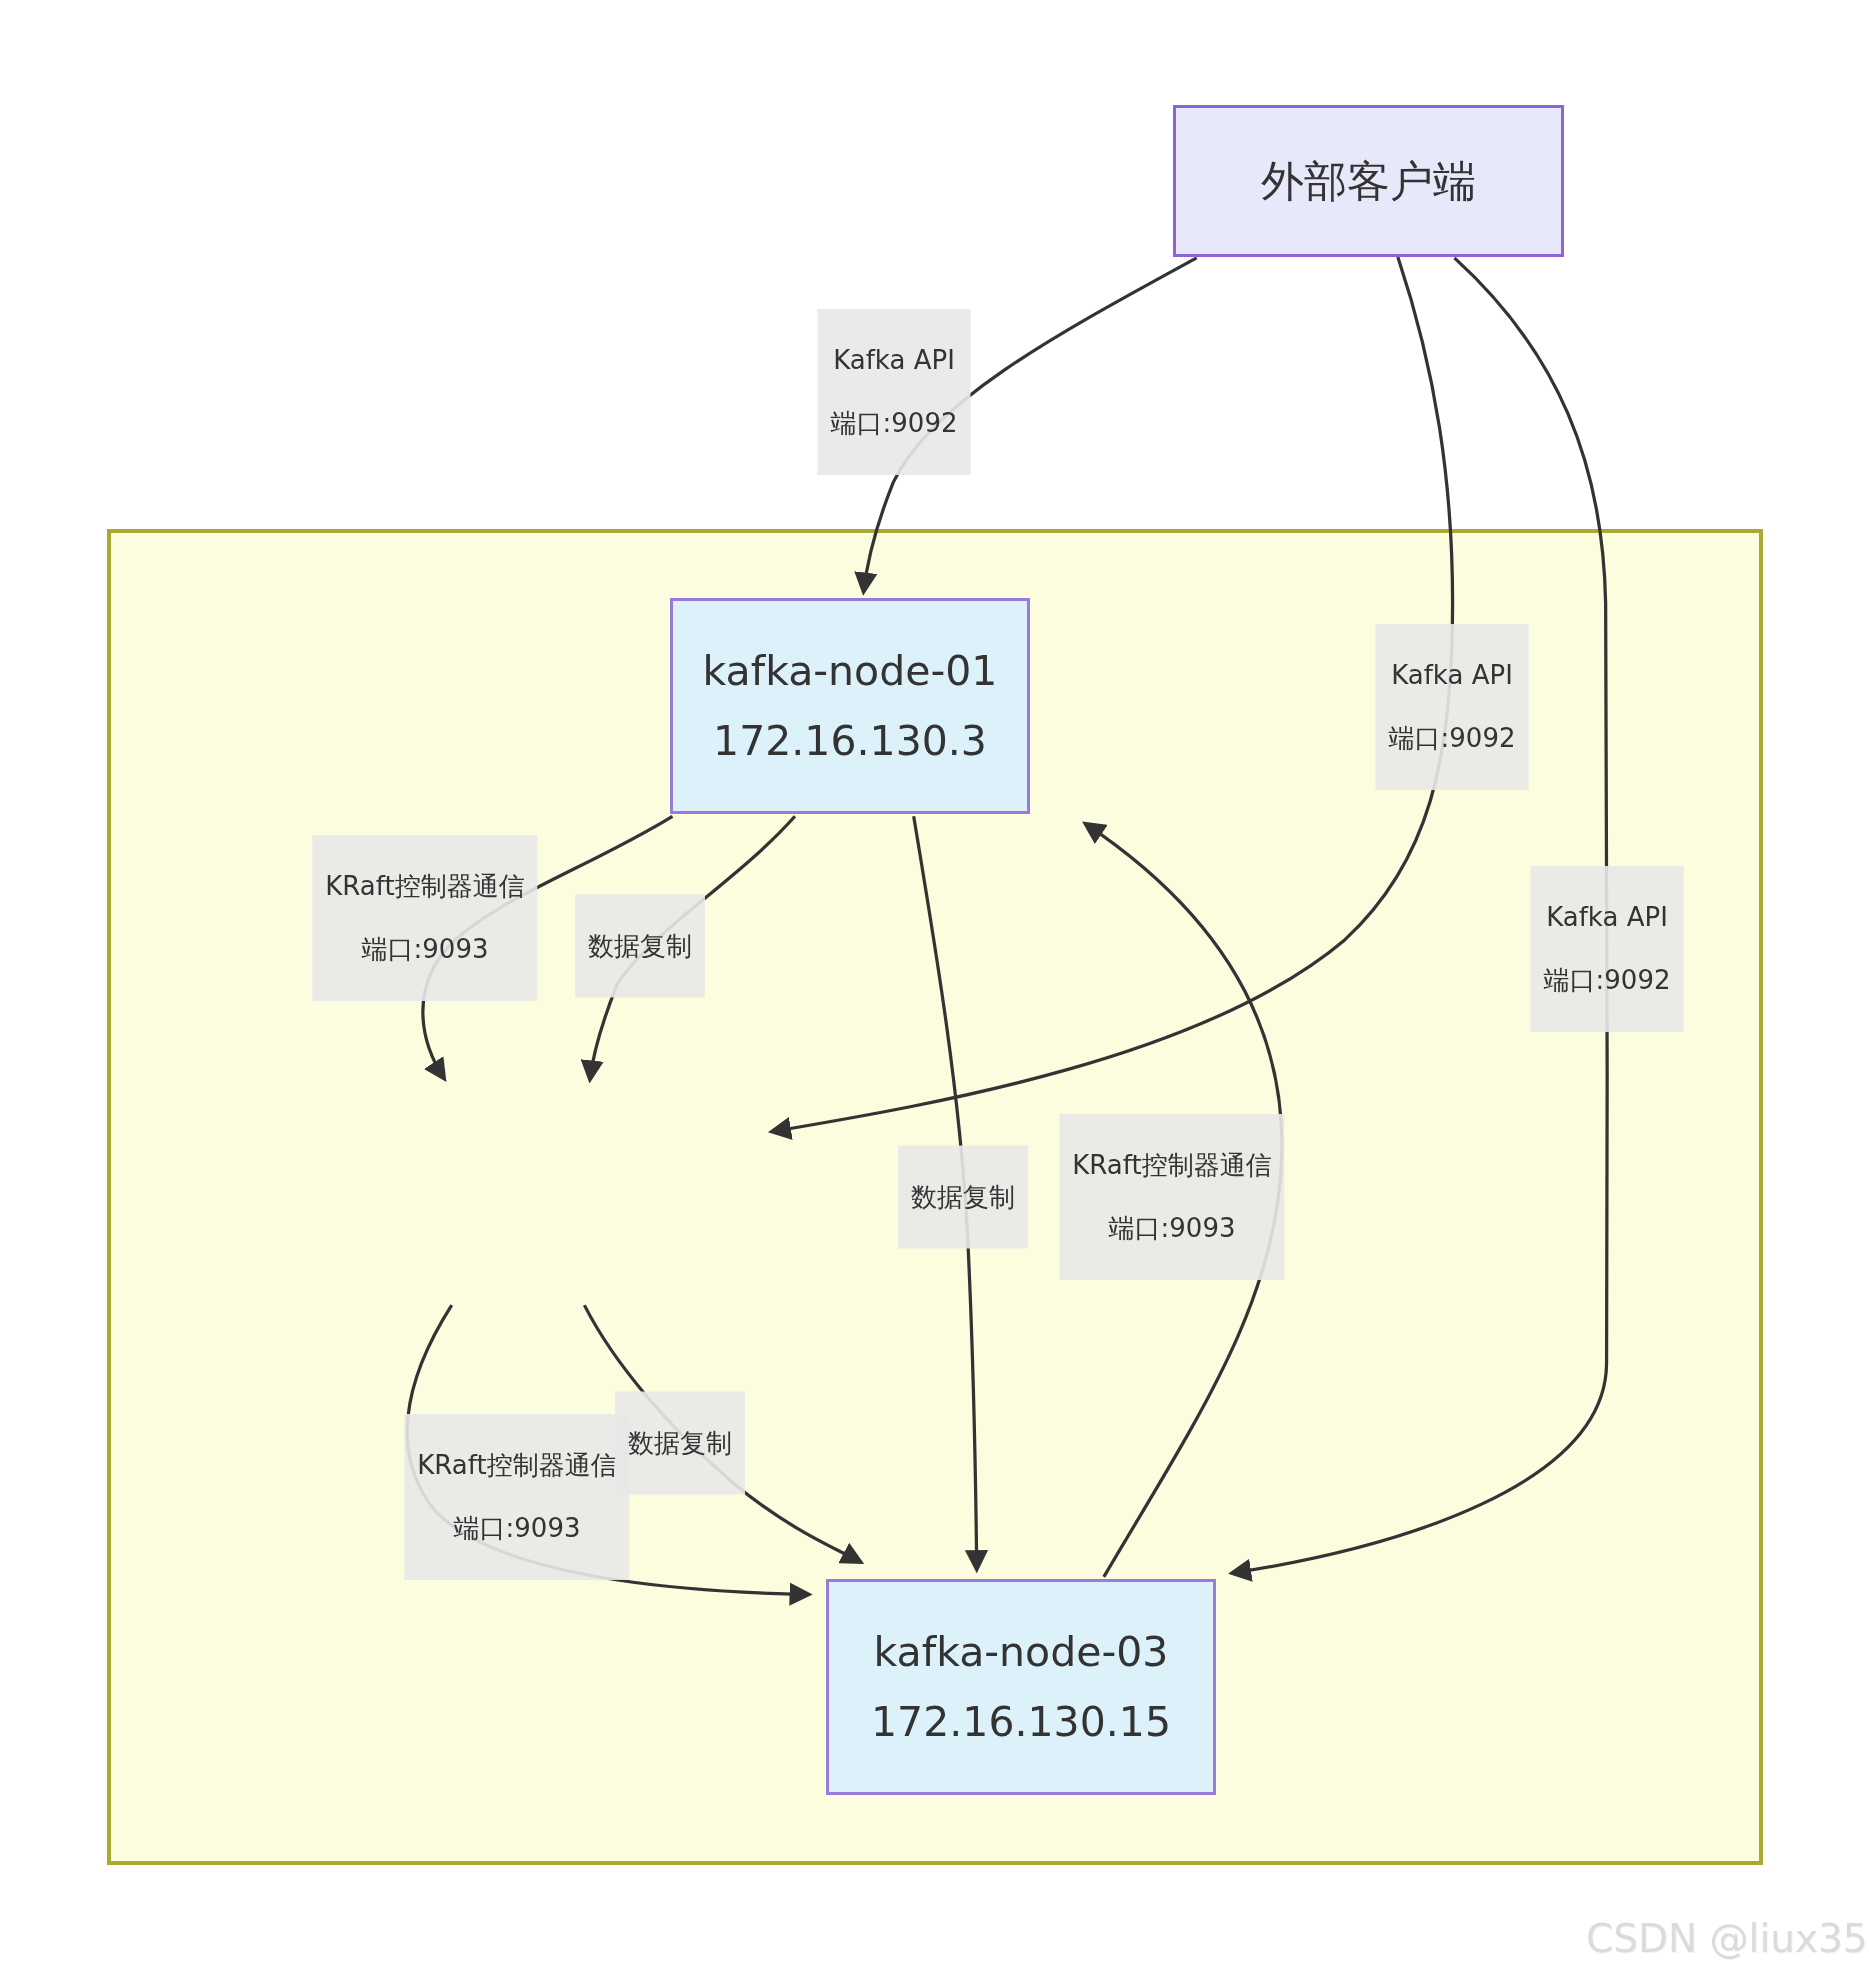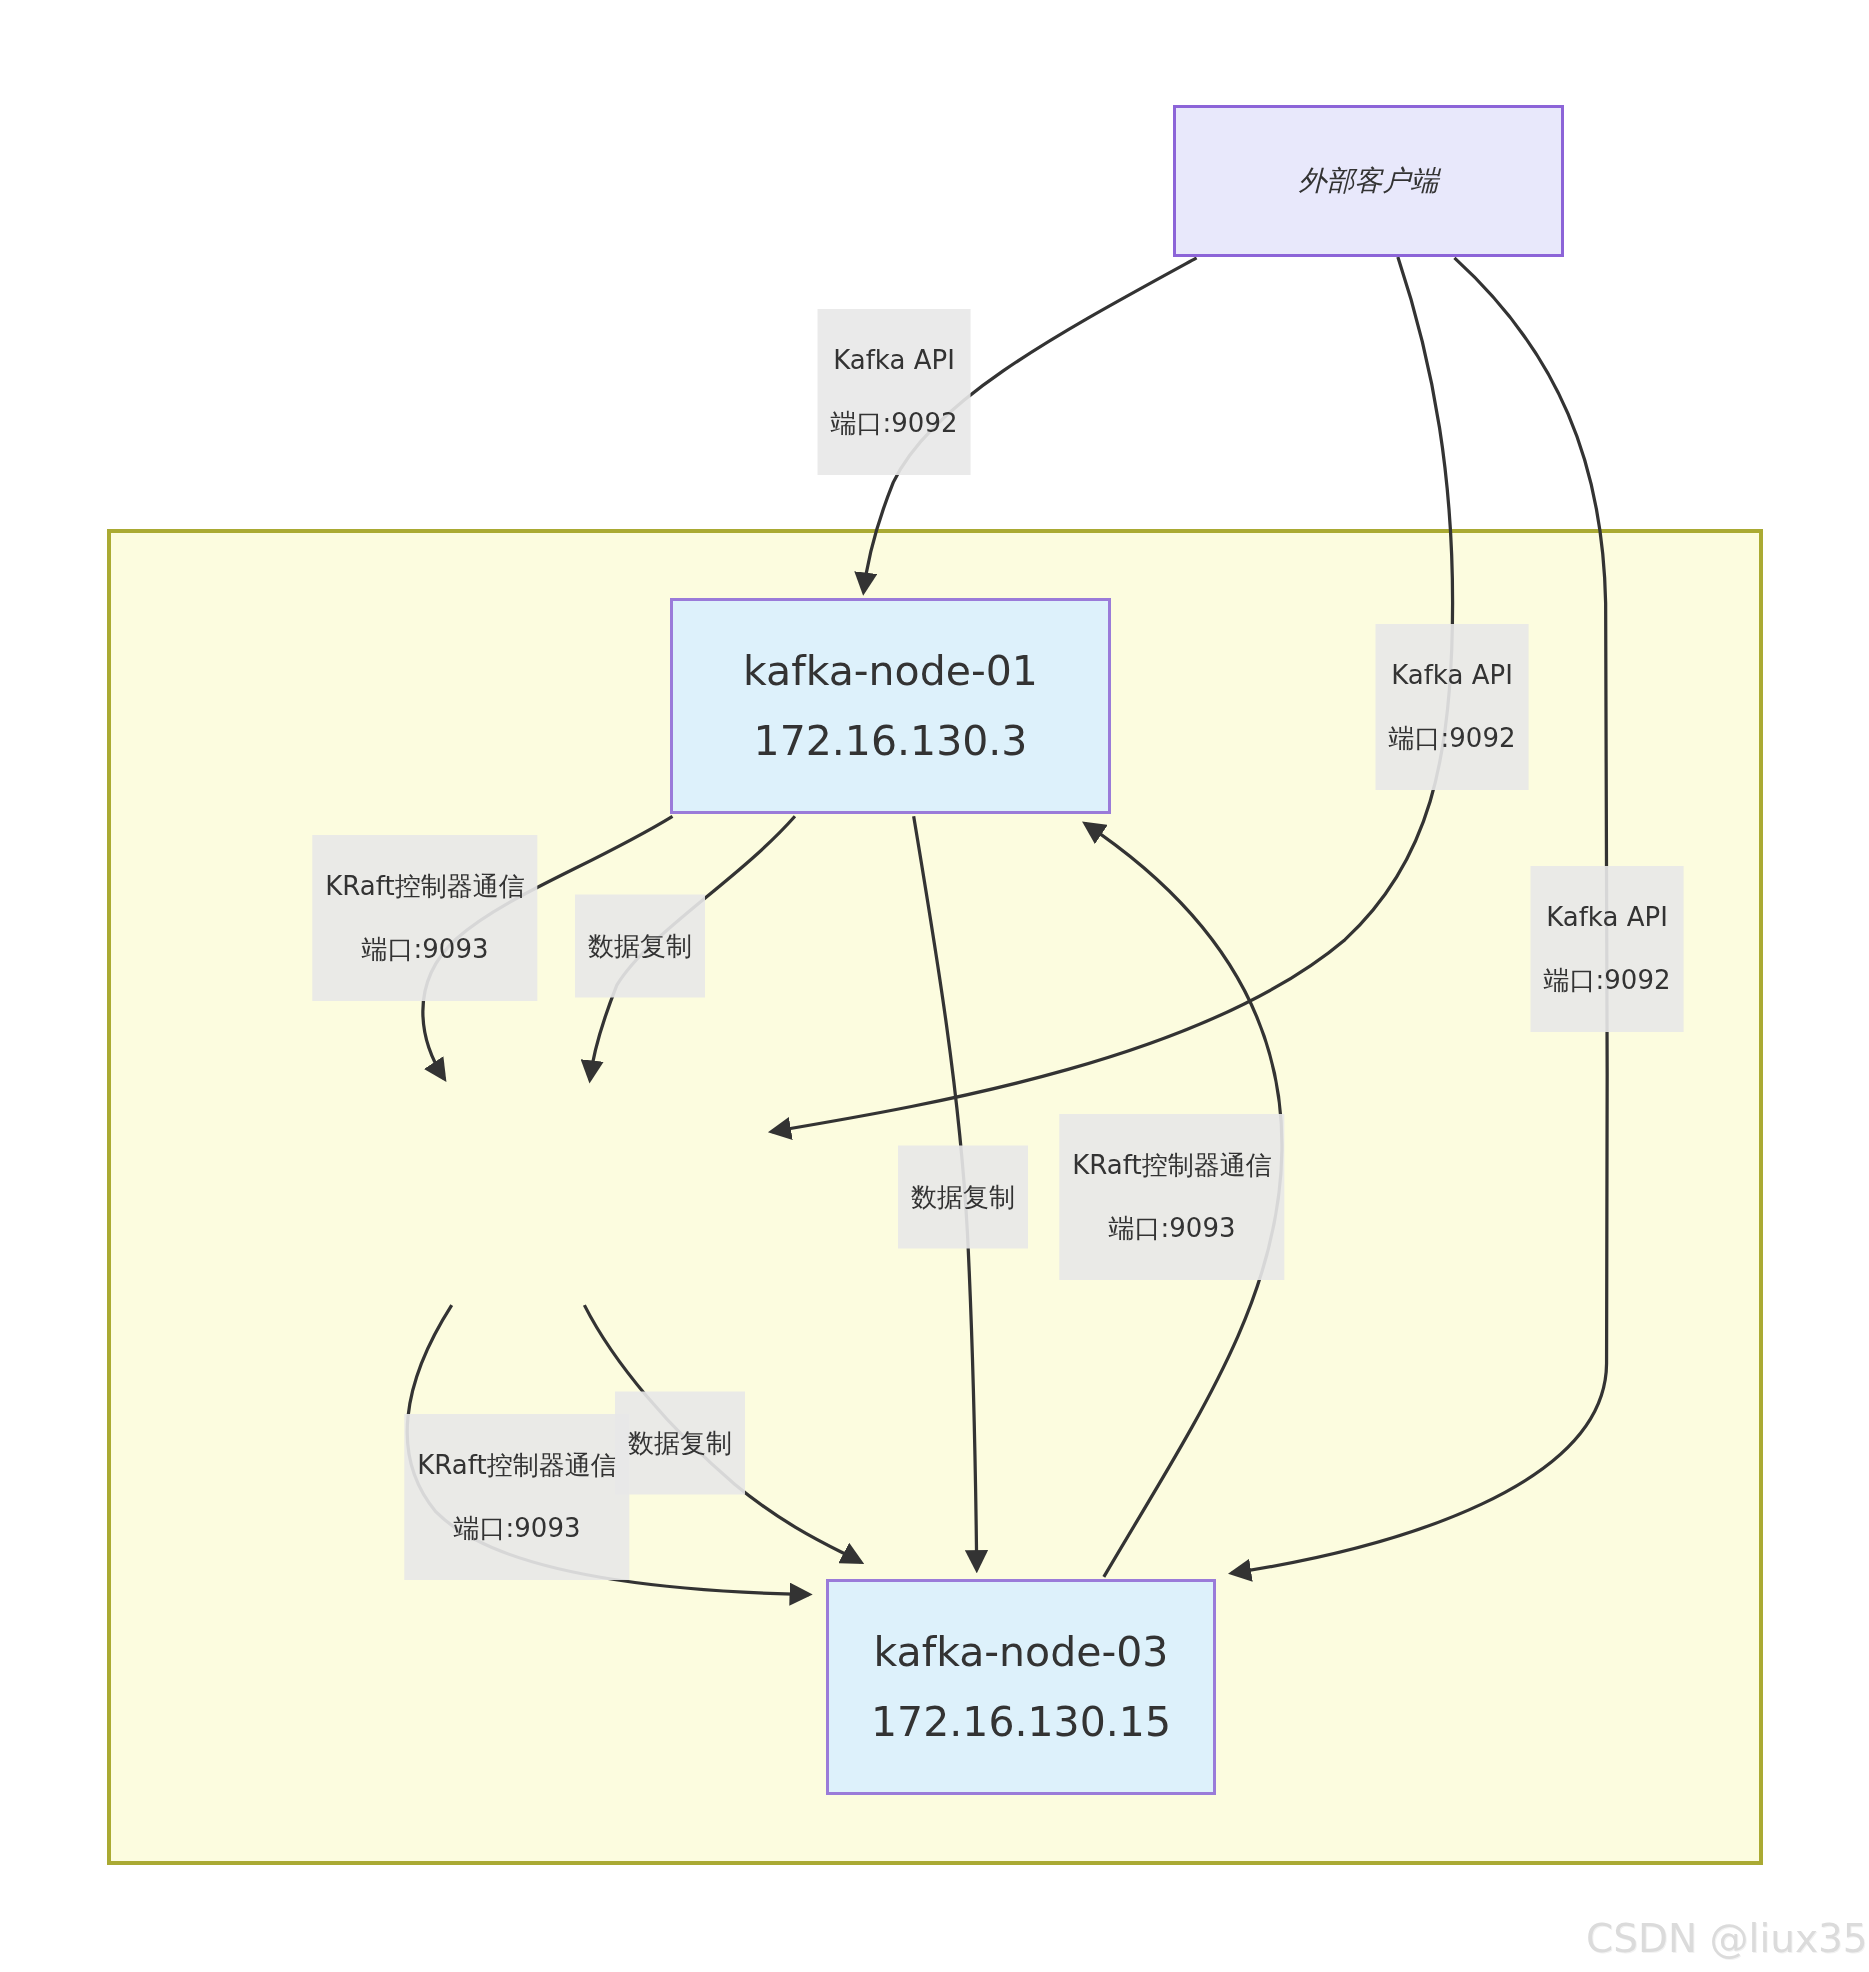--- a/index.html
+++ b/index.html
@@ -19,21 +19,21 @@
   .cluster-title{position:absolute;left:897px;top:577px;transform:translate(-50%,-50%);
     font-size:43px;color:var(--text-color);white-space:nowrap;}
 
   svg.edges{position:absolute;left:0;top:0;width:1870px;height:1973px;}
   svg.edges path.edge{fill:none;stroke:var(--edge-color);stroke-width:3.5px;}
   #arrowhead path{fill:var(--edge-color);}
 
   .node{position:absolute;display:flex;flex-direction:column;align-items:center;justify-content:center;
     border:3.7px solid var(--node-border);background:var(--node-fill);
     color:var(--text-color);font-size:41px;line-height:70px;text-align:center;}
-  .client{background:var(--client-fill);border-color:var(--client-border);font-size:28px;font-style:italic;}
+  .client{background:var(--client-fill);border-color:var(--client-border);font-size:43px;}
 
   .edge-label{position:absolute;transform:translate(-50%,-50%);
     background:var(--label-bg);
     background:color-mix(in srgb, var(--label-bg) 91%, transparent);
     color:var(--text-color);font-size:26px;line-height:63px;
     padding:20px 13px;text-align:center;white-space:nowrap;}
   .edge-label span{display:block;}
   .edge-label span:empty{display:none;}
 
   .watermark{position:absolute;left:1586px;top:1916px;font-size:39px;
@@ -61,21 +61,21 @@
     <path class="edge" marker-end="url(#arrowhead)" d="M 985 880 C 1010 1030, 1035 1180, 1043 1330 C 1050 1470, 1052 1600, 1053 1692"></path>
     <path class="edge" marker-end="url(#arrowhead)" d="M 1190 1700 C 1290 1530, 1380 1400, 1382 1240 C 1384 1090, 1300 975, 1170 888"></path>
     <path class="edge" marker-end="url(#arrowhead)" d="M 487 1407 C 434 1490, 420 1570, 470 1630 C 540 1700, 730 1716, 872 1719"></path>
     <path class="edge" marker-end="url(#arrowhead)" d="M 630 1407 C 662 1470, 722 1540, 792 1600 C 850 1648, 898 1668, 928 1684"></path>
   </svg>
 
   <div class="node client" style="left:1173px;top:105px;width:391px;height:152px;">
     <span>外部客户端</span>
   </div>
 
-  <div class="node" style="left:670px;top:598px;width:441px;height:216px;">
+  <div class="node" style="left:670px;top:598px;width:360px;height:216px;">
     <span>kafka-node-01</span>
     <span>172.16.130.3</span>
   </div>
 
 
   <div class="node" style="left:826px;top:1579px;width:390px;height:216px;align-items:center;">
     <span>kafka-node-03</span>
     <span>172.16.130.15</span>
   </div>
 

